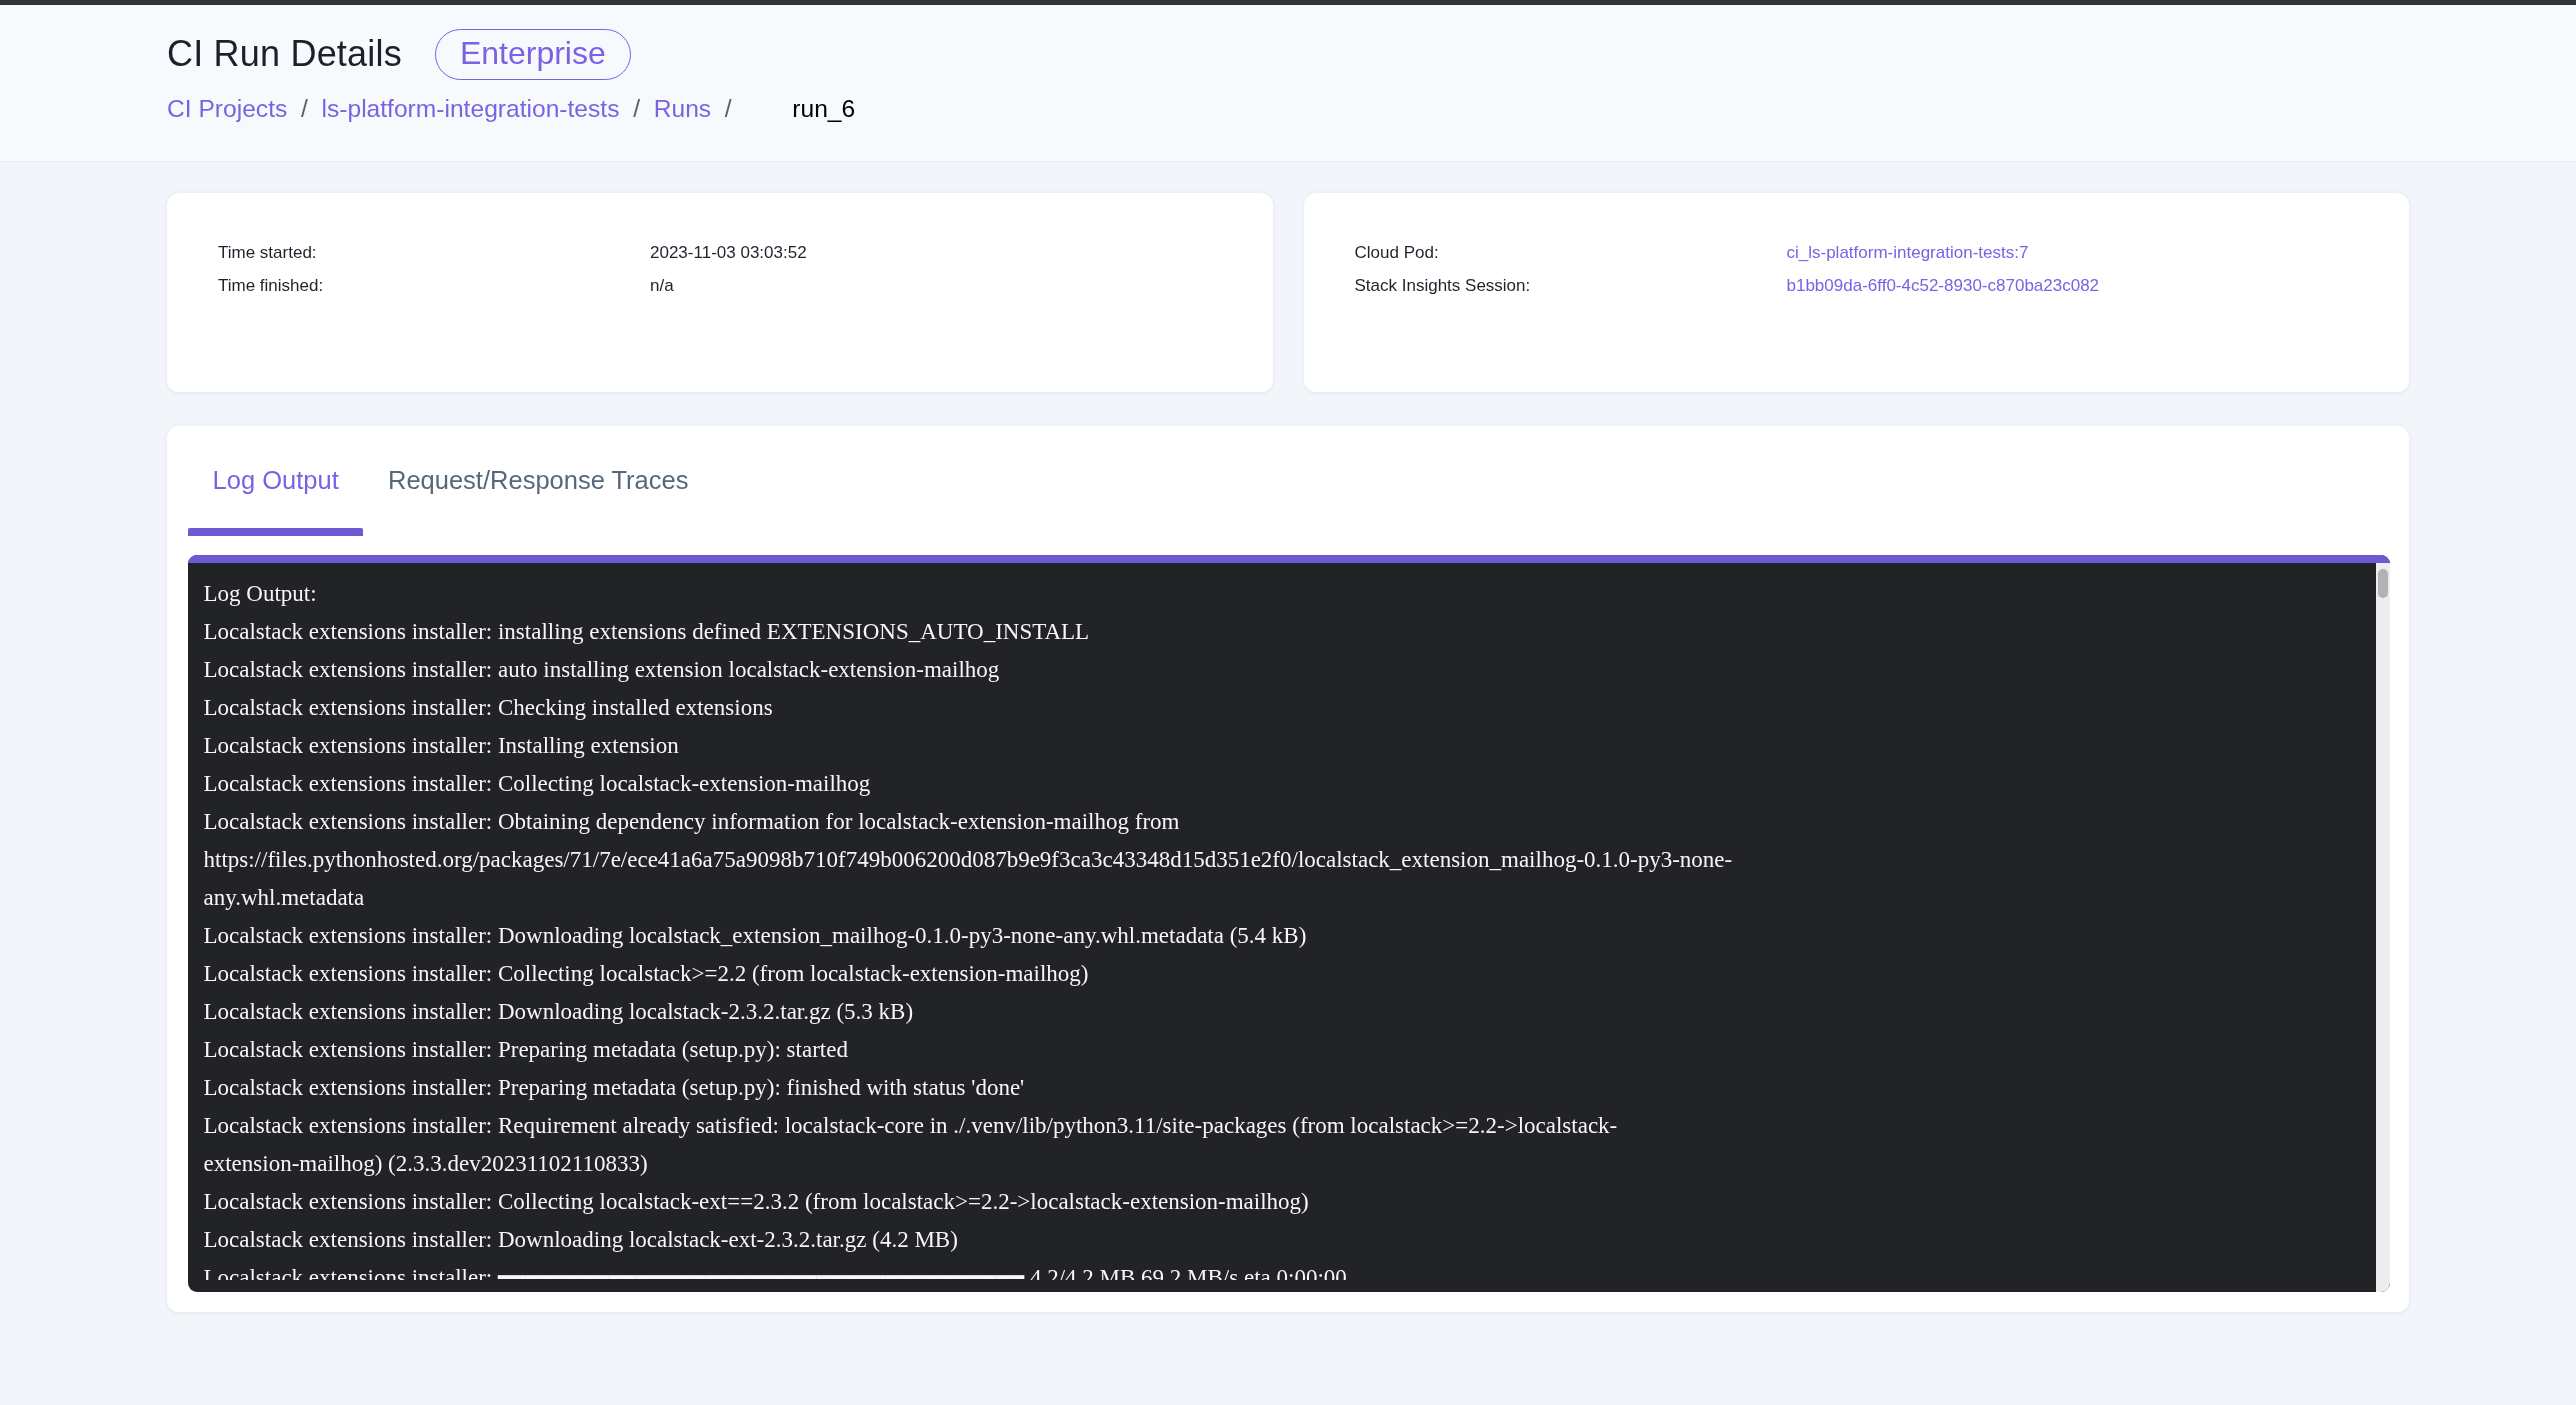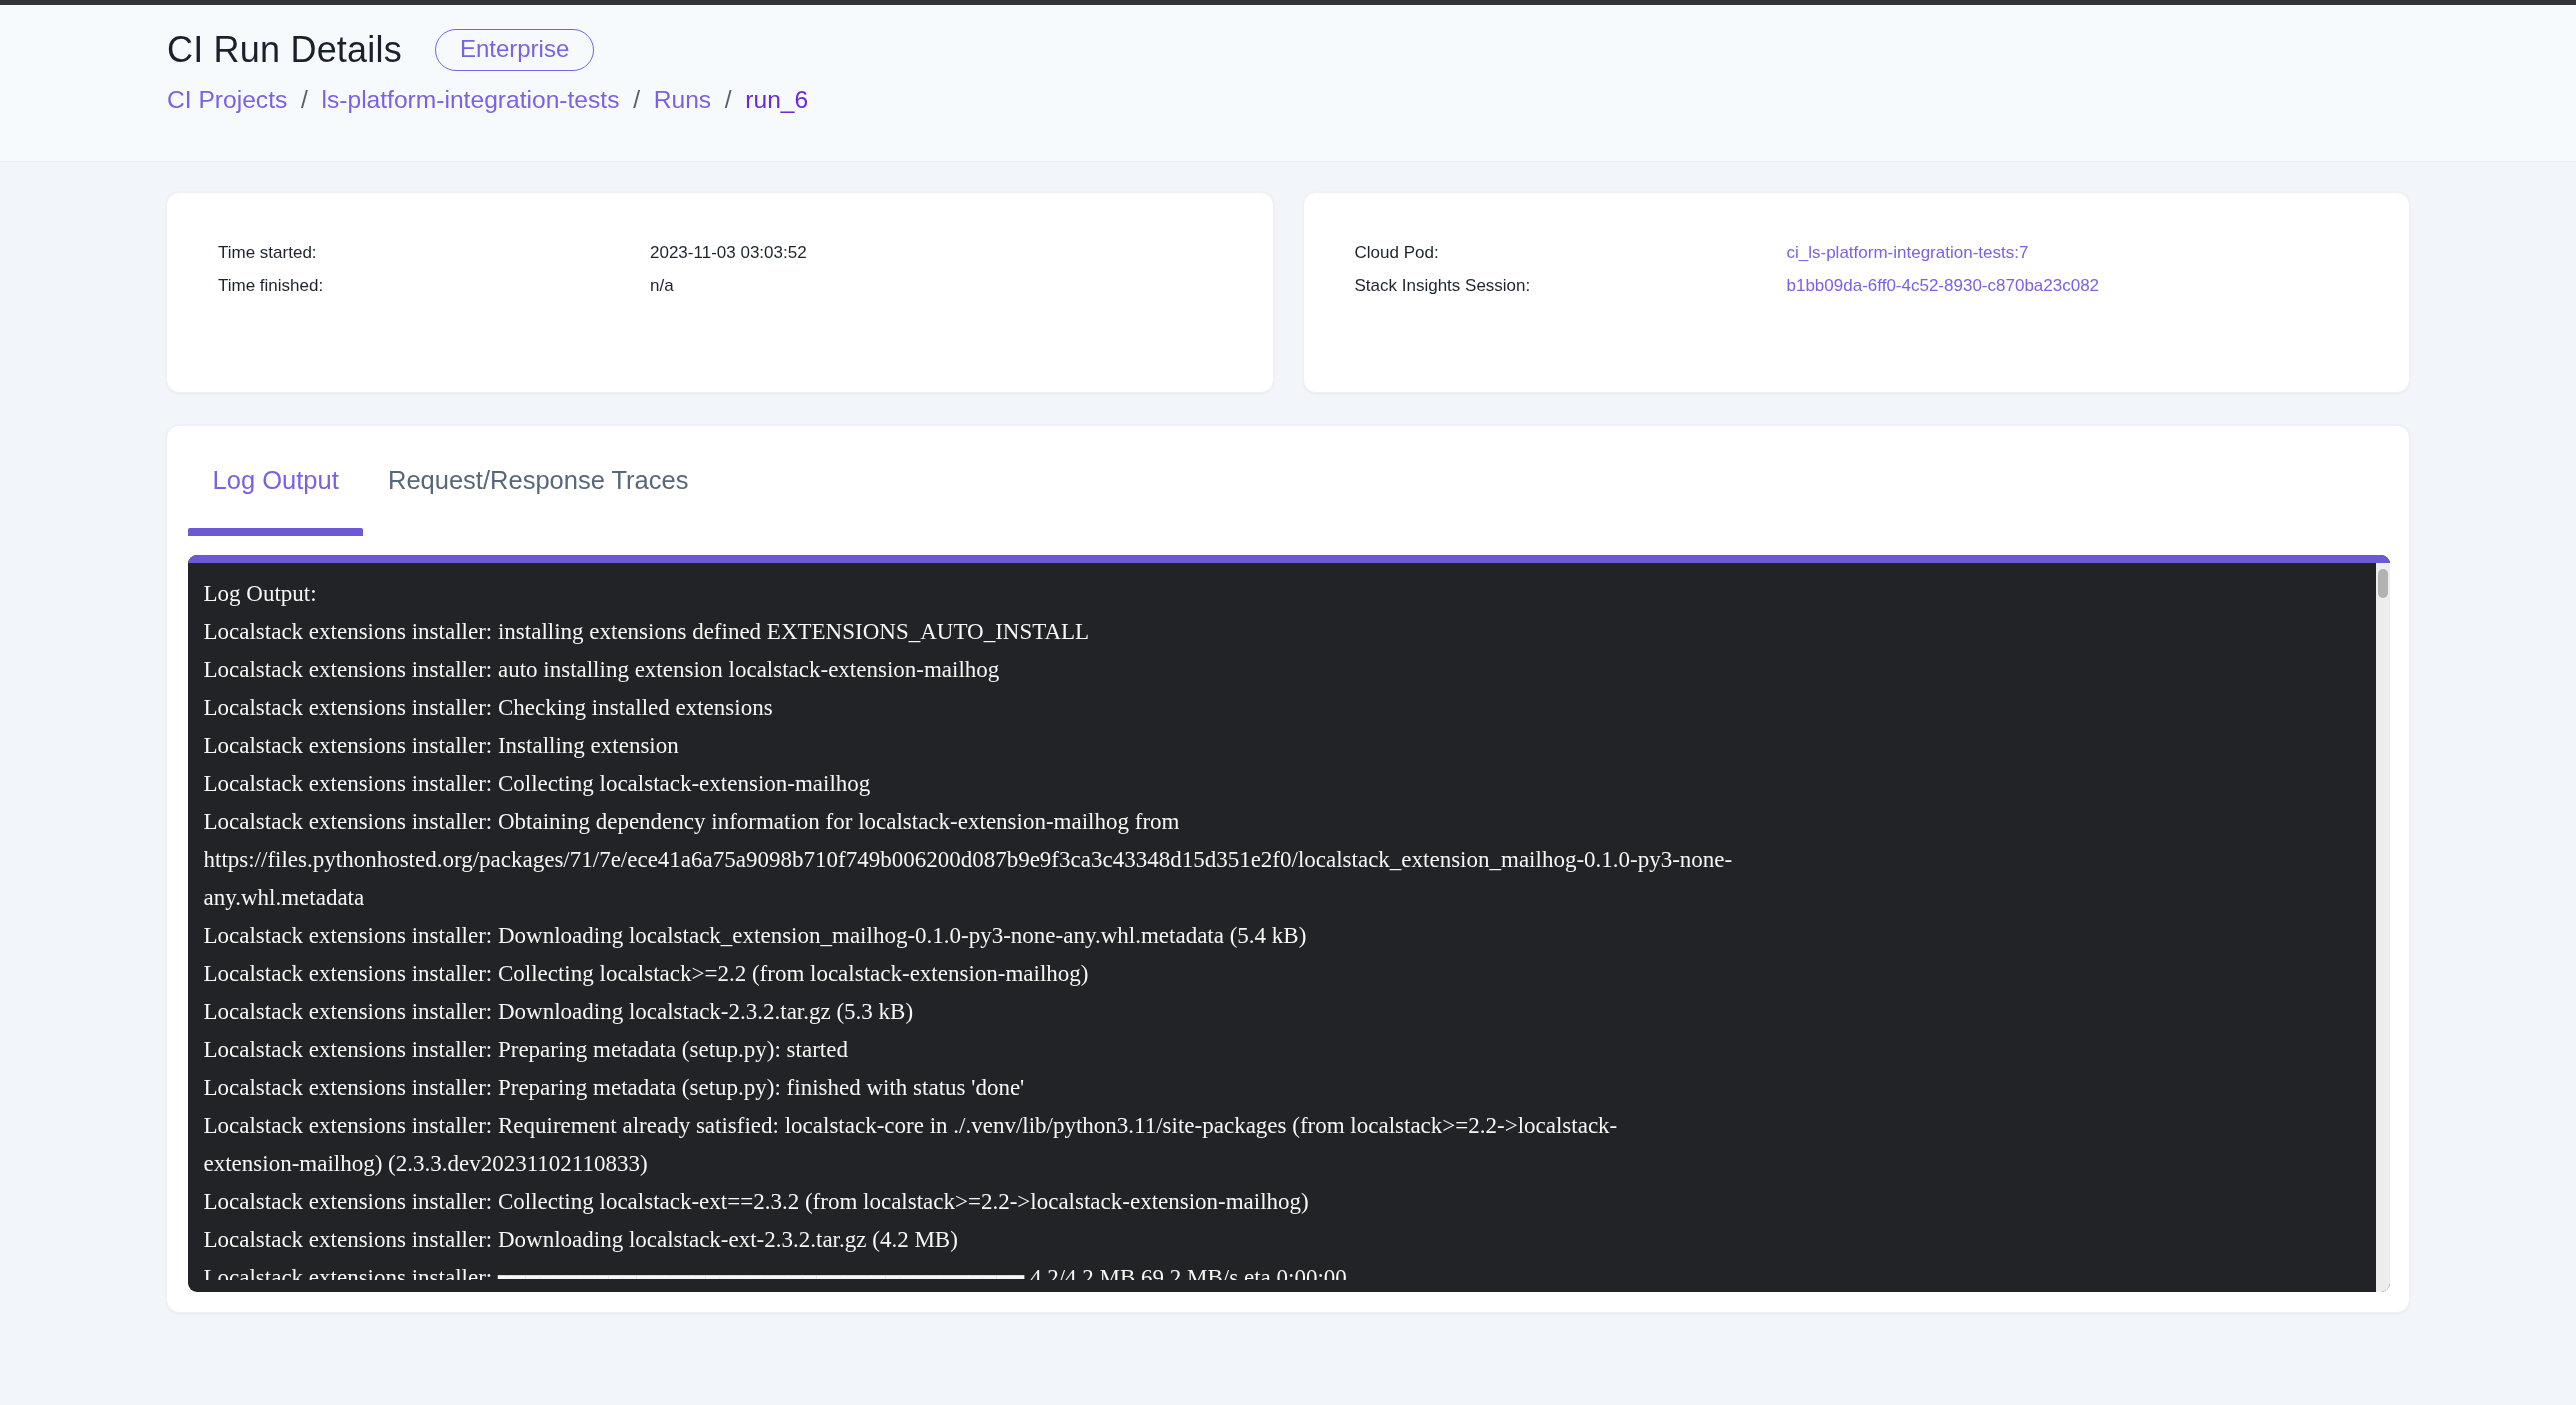--- a/index.html
+++ b/index.html
@@ -27,30 +27,30 @@
   .title-row { display:flex; align-items:center; gap:33px; }
   .page-title {
     margin:0;
     font-size:36px; font-weight:500; color:#1a202c;
     letter-spacing:0.2px;
   }
   .badge {
     border:1.8px solid #7b61e3; color:#7b61e3;
     border-radius:911px;
     padding:5.5px 24px 7.3px 24px;
-    font-size:24px; line-height:1.15;
+    font-size:32px; line-height:1.15;
   }
   .breadcrumb {
     margin-top:14.6px;
     display:flex; align-items:center; gap:13.7px;
     font-size:24.6px;
   }
   .crumb-link { color:#7b61e3; text-decoration:none; cursor:pointer; }
   .crumb-sep { color:#55606d; }
-  .crumb-current { color:#6d28d9; }
+  .crumb-current { color:#000000;margin-left:47px; }
 
   
   .content { padding:30px 166px 0 166px; }
   .card {
     background:#ffffff;
     border:0.9px solid #edf0f4;
     border-radius:12.8px;
     box-shadow:0 0.9px 2.7px rgba(16,24,40,.05);
   }
   .cards-row { display:flex; gap:29px; }

